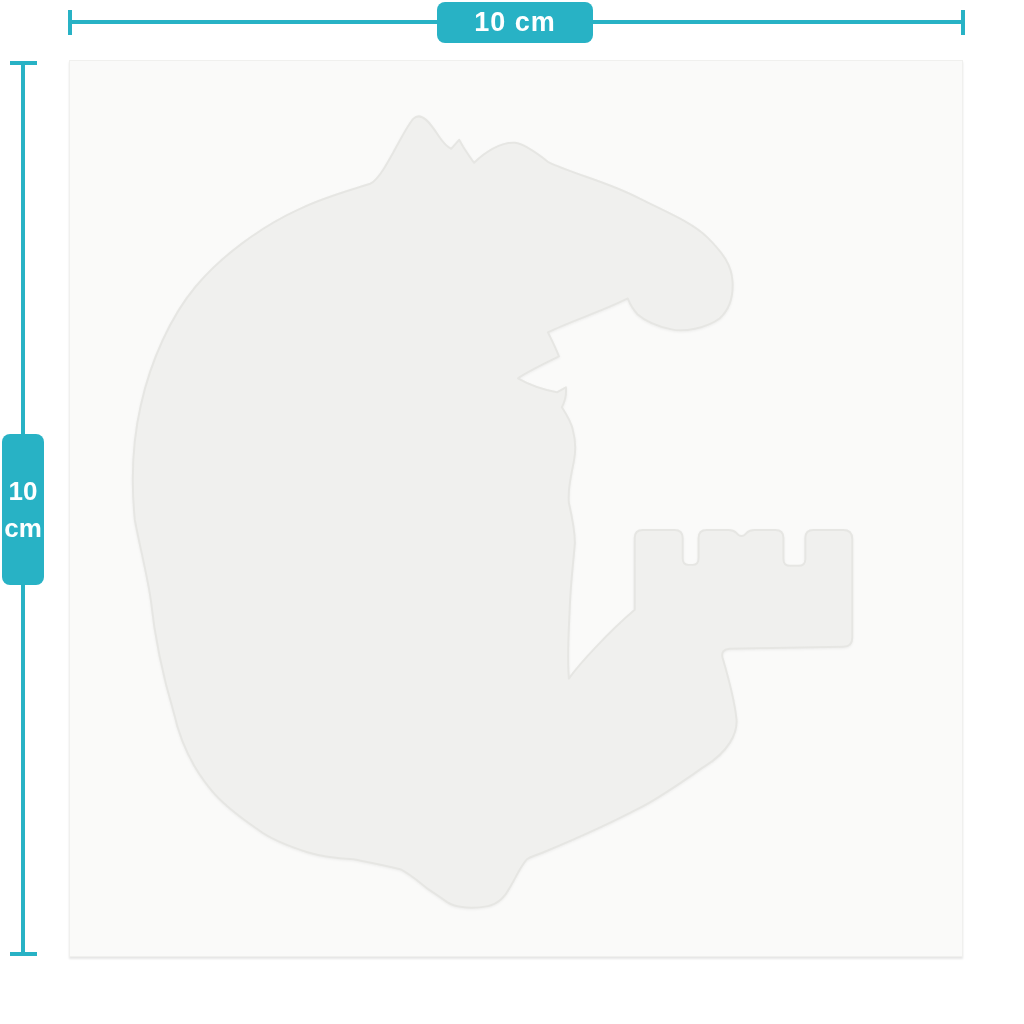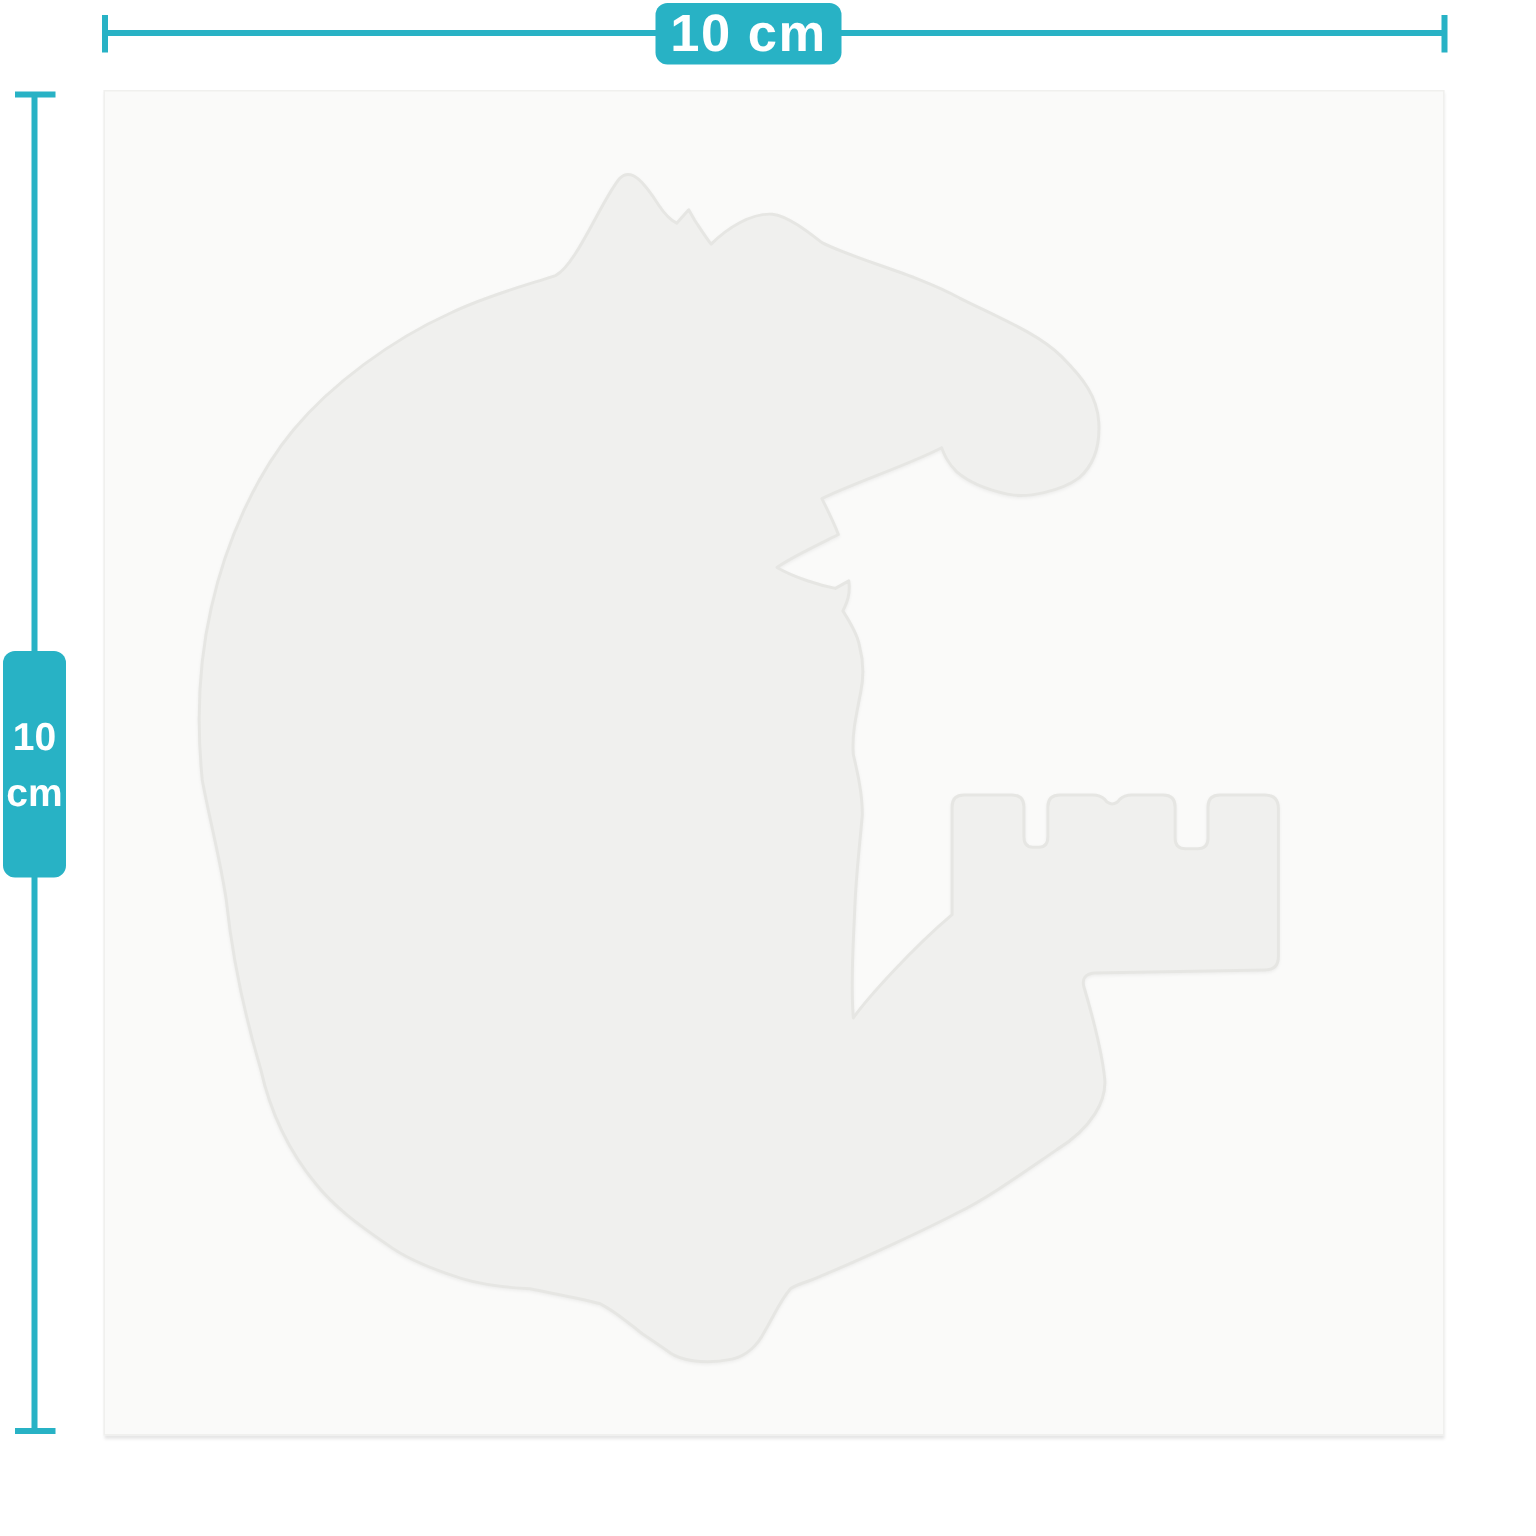--- a/index.html
+++ b/index.html
@@ -53,25 +53,25 @@
     position: absolute;
     background: var(--accent);
   }
   
   .h-line   { left: 70px;  top: 20px;  width: 893px; height: 4px; }
   .h-cap-l  { left: 68px;  top: 10px;  width: 4px;   height: 25px; }
   .h-cap-r  { left: 961px; top: 10px;  width: 4px;   height: 25px; }
   .h-label {
     position: absolute;
     left: 437px; top: 2px;
-    width: 124px; height: 41px;
+    width: 156px; height: 41px;
     background: var(--accent);
     border-radius: 8px;
     color: var(--dimension-label-text);
-    font-size: 35px;
+    font-size: 27px;
     font-weight: bold;
     letter-spacing: 1px;
     display: flex;
     align-items: center;
     justify-content: center;
   }
   
   .v-line   { left: 21px; top: 62px;  width: 4px;  height: 894px; }
   .v-cap-t  { left: 10px; top: 61px;  width: 27px; height: 4px; }
   .v-cap-b  { left: 10px; top: 952px; width: 27px; height: 4px; }

